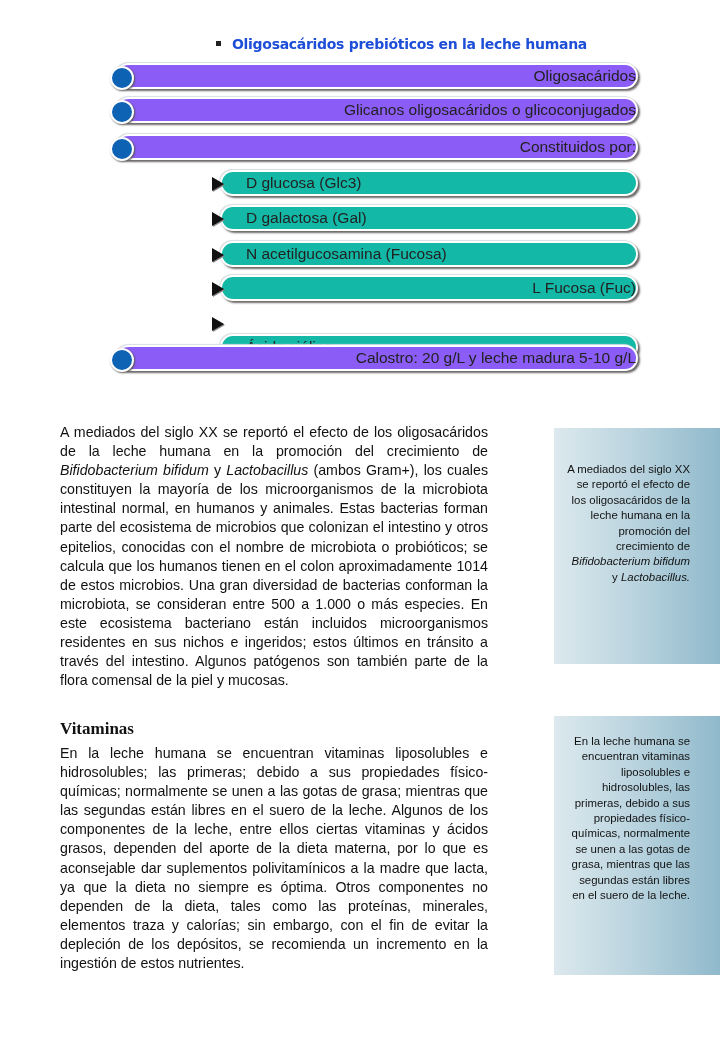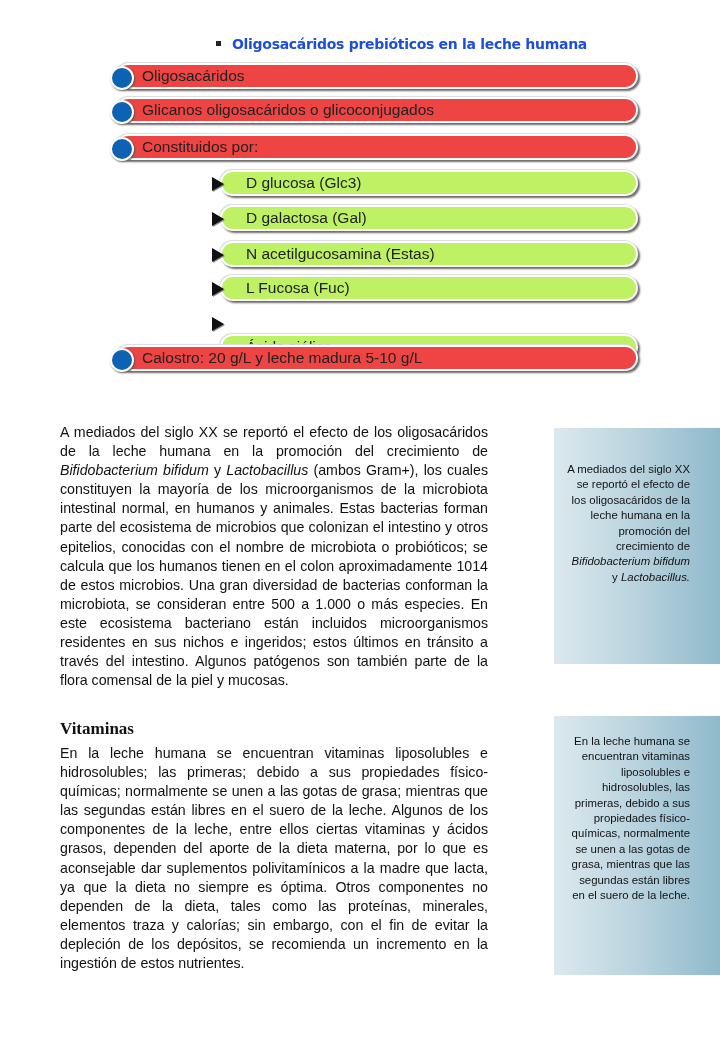--- a/index.html
+++ b/index.html
@@ -16,22 +16,22 @@
       position: relative; top: -2px;
     }
     .bar {
       position: absolute; height: 26px; border-radius: 0 14px 14px 0;
       border: 2px solid #ffffff;
       box-shadow: 2px 2px 2px #6f6a6a, -1px -1px 1px #d8dde0;
       box-sizing: border-box;
       font-family: "Liberation Sans", sans-serif; font-size: 15.5px; color: #222;
       line-height: 22px; padding-left: 26px; white-space: nowrap;
     }
-    .bar.main { background: #ef4444; left: 116px; width: 522px; border-left: none; border-radius: 14px; }
-    .bar.sub  { background: #bef264; left: 220px; width: 418px; padding-left: 24px; border-radius: 14px; }
+    .bar.main { background: #8b5cf6; left: 116px; width: 522px; border-left: none; border-radius: 14px; text-align: right; }
+    .bar.sub  { background: #14b8a6; left: 220px; width: 418px; padding-left: 24px; border-radius: 14px; }
     .dot {
       position: absolute; width: 20px; height: 20px; border-radius: 50%; background: #0d62b3;
       border: 2px solid #ffffff; box-shadow: 1px 1px 2px #555;
     }
     .tri {
       position: absolute; width: 0; height: 0;
       border-top: 7px solid transparent; border-bottom: 7px solid transparent; border-left: 12px solid #111;
       filter: drop-shadow(1px 1px 0 #888);
     }
     .body-text {
@@ -77,25 +77,25 @@
   <span>D glucosa (Glc3)</span>
 </div>
 <div class="tri" style="left:212px; top:177px;"></div>
 
 <div class="bar sub" style="top:205px;">
   <span>D galactosa (Gal)</span>
 </div>
 <div class="tri" style="left:212px; top:212px;"></div>
 
 <div class="bar sub" style="top:241px;">
-  <span>N acetilgucosamina (Estas)</span>
+  <span>N acetilgucosamina (Fucosa)</span>
 </div>
 <div class="tri" style="left:212px; top:248px;"></div>
 
-<div class="bar sub" style="top:275px;">
+<div class="bar sub" style="top:275px;text-align:right;">
   <span>L Fucosa (Fuc)</span>
 </div>
 <div class="tri" style="left:212px; top:282px;"></div>
 
 <div class="bar sub" style="top:310px;margin-top:24px;">
   <span>Ácido siálico</span>
 </div>
 <div class="tri" style="left:212px; top:317px;"></div>
 
 <div class="bar main" style="top:345px;">

